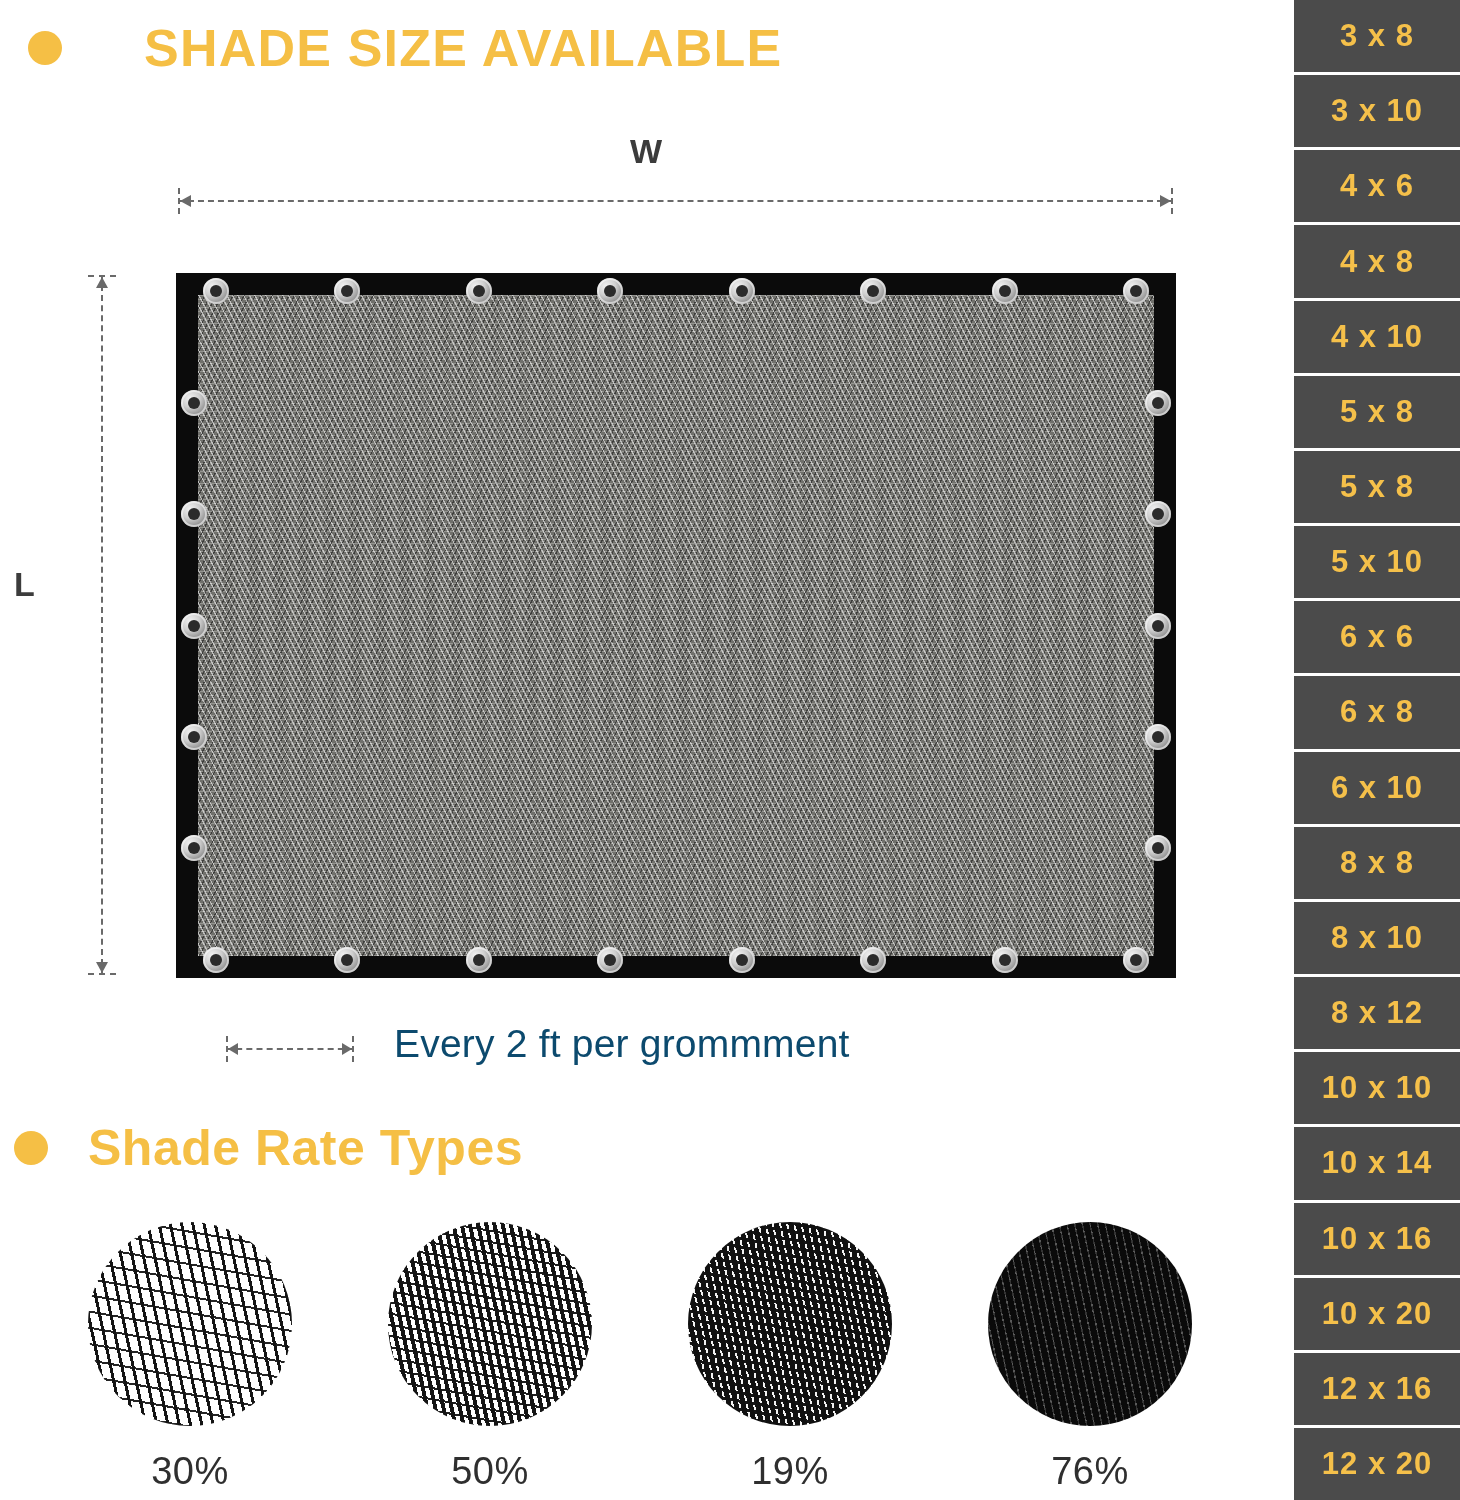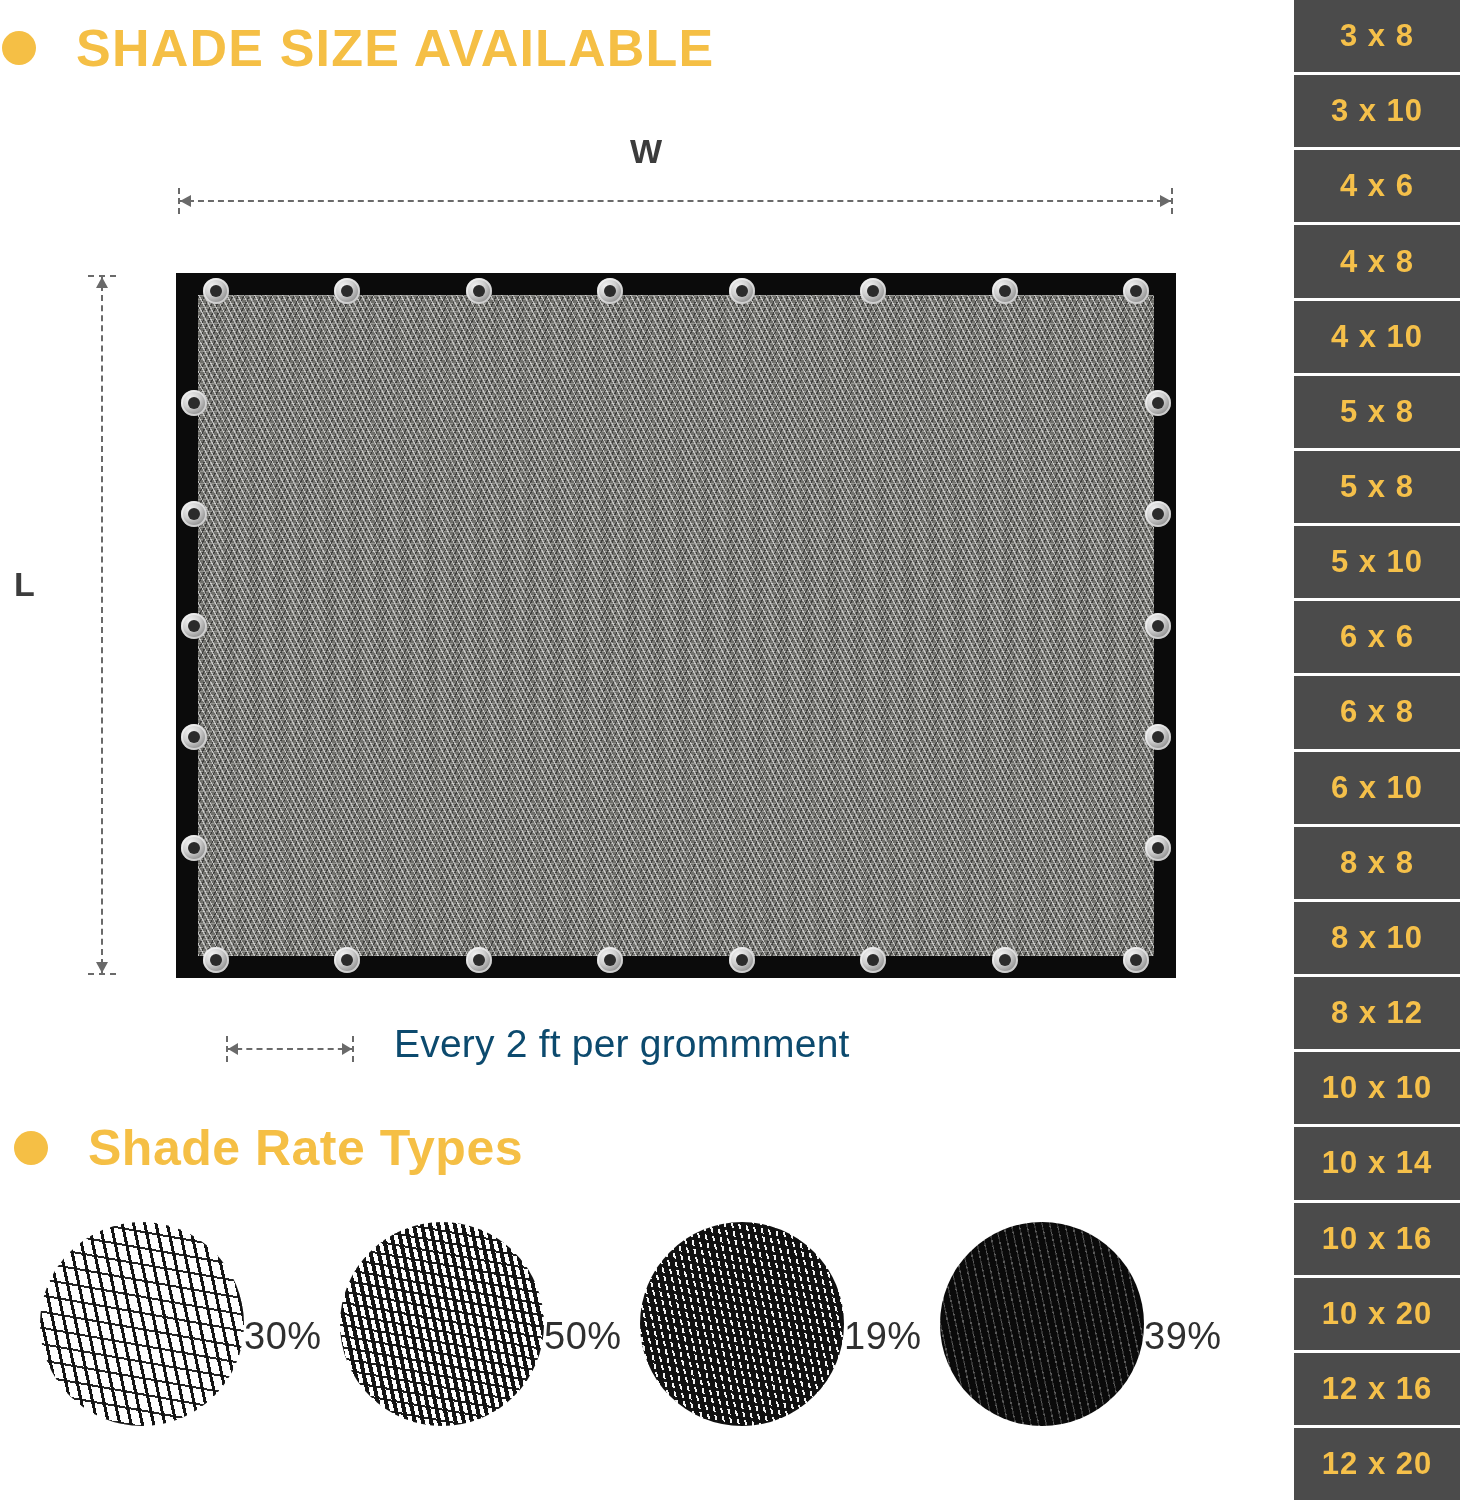--- a/index.html
+++ b/index.html
@@ -44,21 +44,21 @@
     display: flex;
     align-items: center;
   }
   .bullet-dot {
     width: 34px;
     height: 34px;
     border-radius: 50%;
     background: #f5bf45;
     flex: 0 0 auto;
   }
-  #heading-1 { top: 22px; left: 2px; }
+  #heading-1 { top: 22px; left: 28px; gap: 42px; }
   #heading-1 .heading-text {
     margin-left: 40px;
     font-size: 52px;
     font-weight: 700;
     color: #f5bf45;
     letter-spacing: 1.2px;
     line-height: 1;
   }
   #heading-2 { top: 1123px; left: 14px; }
   #heading-2 .heading-text {
@@ -247,21 +247,21 @@
     position: absolute;
     left: 40px;
     top: 1222px;
     width: 1230px;
     display: flex;
     gap: 0;
   }
   .rate-item {
     width: 300px;
     display: flex;
-    flex-direction: row;
+    flex-direction: column;
     align-items: center;
   }
   .rate-swatch {
     width: 204px;
     height: 204px;
     border-radius: 50%;
     overflow: hidden;
     position: relative;
     background: #ffffff;
   }
@@ -383,21 +383,21 @@
   <div class="rate-item">
     <div class="rate-swatch sw-50"></div>
     <div class="rate-label">50%</div>
   </div>
   <div class="rate-item">
     <div class="rate-swatch sw-70"></div>
     <div class="rate-label">19%</div>
   </div>
   <div class="rate-item">
     <div class="rate-swatch sw-90"></div>
-    <div class="rate-label">39%</div>
+    <div class="rate-label">76%</div>
   </div>
 </div>
 
 <div id="size-list">
     <div class="size-chip">3 x 8</div>
     <div class="size-chip">3 x 10</div>
     <div class="size-chip">4 x 6</div>
     <div class="size-chip">4 x 8</div>
     <div class="size-chip">4 x 10</div>
     <div class="size-chip">5 x 8</div>

